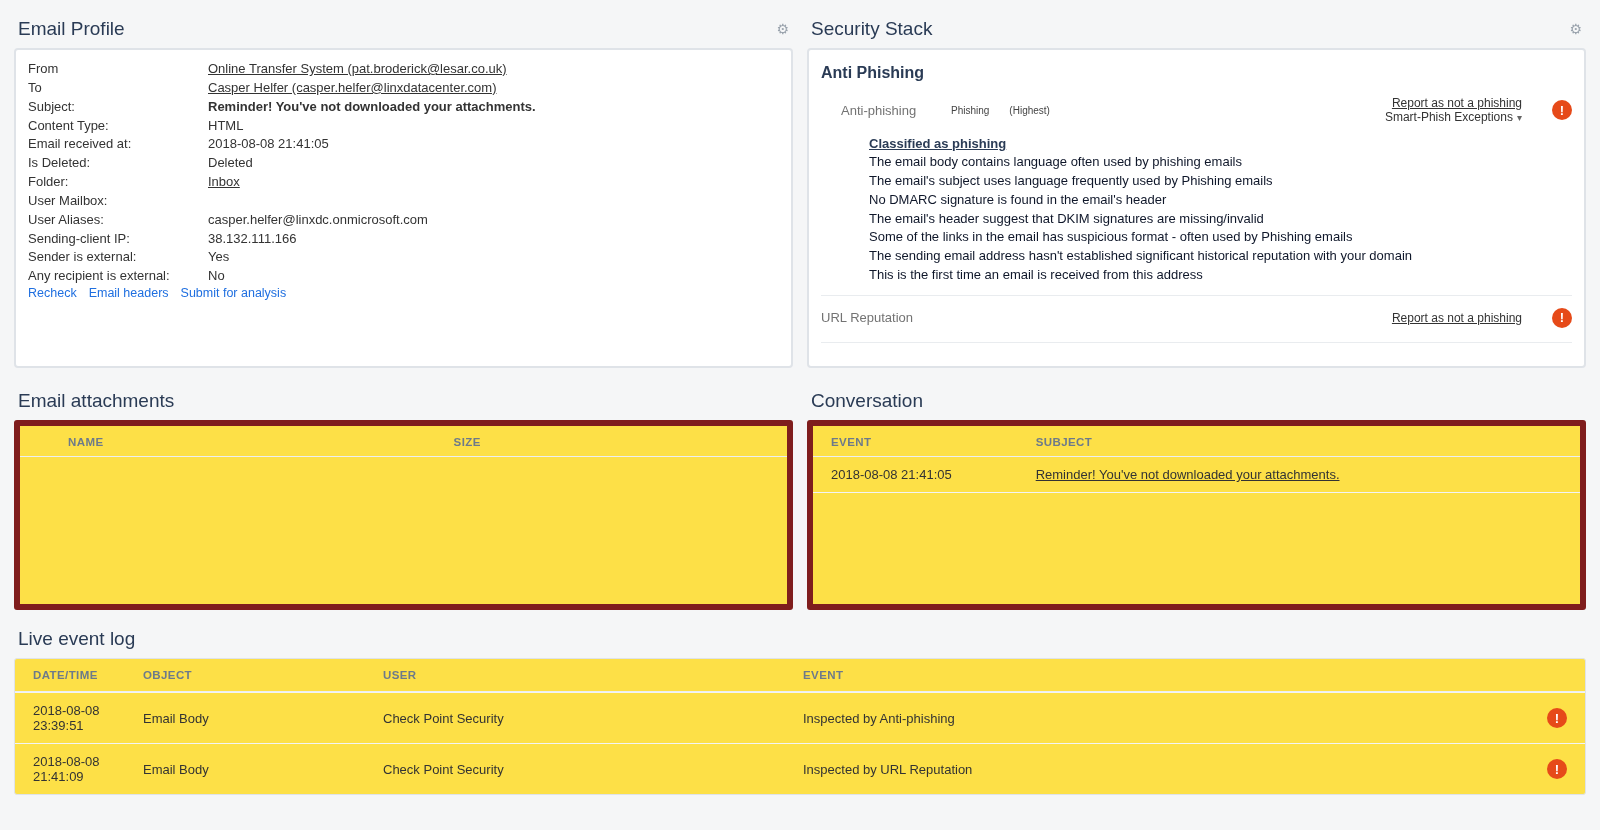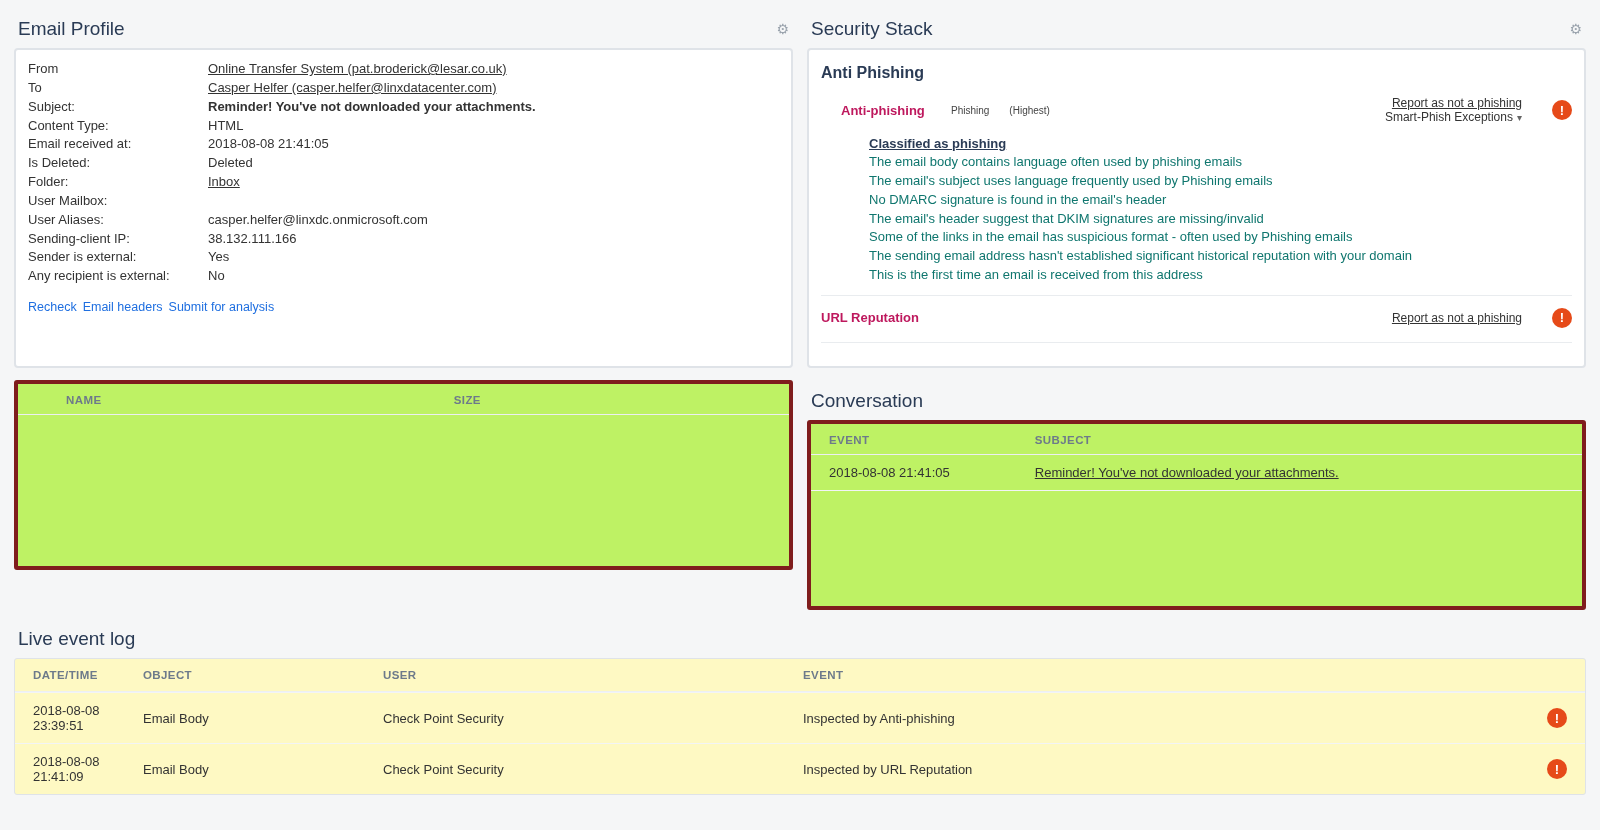--- a/index.html
+++ b/index.html
@@ -46,23 +46,22 @@
   .panel-pad {
     padding: 10px 12px;
   }
   
   .kv { display: flex; gap: 15px; line-height: 1.45; }
   .kv .k { width: 165px; color: #333; flex: 0 0 auto; }
   .kv .v { flex: 1 1 auto; color: #333; }
   .link { text-decoration: underline; color: #333; cursor: pointer; }
   .bold { font-weight: 700; }
   .action-links {
-    margin-top: 14px;
-    display: flex;
-    gap: 6px;
+    display: flex;
+    gap: 12px;
   }
   .action-links a {
     color: #1f6fe0;
     text-decoration: none;
     cursor: pointer;
     font-size: 12.5px;
   }
   
   .stack-heading {
     font-size: 16px;
@@ -71,22 +70,22 @@
     margin: 4px 0 10px 0;
   }
   .stack-row {
     display: flex;
     align-items: center;
     padding: 4px 0 6px 20px;
     gap: 20px;
     position: relative;
   }
   .stack-row .name {
-    font-weight: 700;
-    color: #be185d;
+    font-weight: 400;
+    color: #737373;
     min-width: 90px;
   }
   .stack-row .tag {
     color: #444;
     font-size: 10px;
   }
   .stack-row .right {
     margin-left: auto;
     text-align: right;
     font-size: 12px;
@@ -104,30 +103,30 @@
     width: 20px; height: 20px; border-radius: 50%;
     background: #e64a19; color: #fff;
     display: inline-flex; align-items: center; justify-content: center;
     font-weight: 700; font-size: 13px;
     margin-left: 10px;
   }
   .classif {
     margin: 6px 0 10px 48px;
   }
   .classif .hdr { font-weight: 700; color: #2a3b55; margin-bottom: 2px; text-decoration: underline; }
-  .classif .line { color: #0f766e; line-height: 1.45; }
+  .classif .line { color: #0f172a; line-height: 1.45; }
   hr.sep {
     border: none;
     border-top: 1px solid #e9ecef;
     margin: 8px 0;
   }
   
   .table-panel {
-    background: #bef264;
-    border: 4px solid #7f1d1d;
+    background: #fde047;
+    border: 6px solid #7f1d1d;
     border-radius: 3px;
     min-height: 190px;
     box-sizing: border-box;
   }
   .thead {
     display: flex;
     border-bottom: 1px solid #eceff2;
     padding: 10px 18px 8px 18px;
     font-size: 11.5px;
     letter-spacing: .4px;
@@ -136,21 +135,21 @@
   }
   .trow {
     display: flex;
     padding: 10px 18px;
     border-bottom: 1px solid #f2f4f6;
     font-size: 13px;
     color: #333;
   }
   
   .log-panel {
-    background: #fef9c3;
+    background: #fde047;
     border: 1px solid #dfe3e8;
     border-radius: 3px;
     margin-top: 4px;
   }
   .log-head, .log-row {
     display: grid;
     grid-template-columns: 110px 240px 420px 1fr 40px;
     padding: 10px 18px;
     align-items: center;
   }
@@ -275,20 +274,23 @@
           </span>
           <span class="alert-dot">!</span>
         </div>
         <hr class="sep">
       </div>
     </div>
   </div>
 
   <div class="row" style="margin-top:12px;">
     <div class="half">
+      <div class="section-title">
+        <span>Email attachments</span>
+      </div>
       <div class="table-panel" style="min-height:190px;">
         <div class="thead">
           <div style="width:55%; padding-left:30px;">NAME</div>
           <div style="width:45%;">SIZE</div>
         </div>
       </div>
     </div>
 
     <div class="half">
       <div class="section-title">

